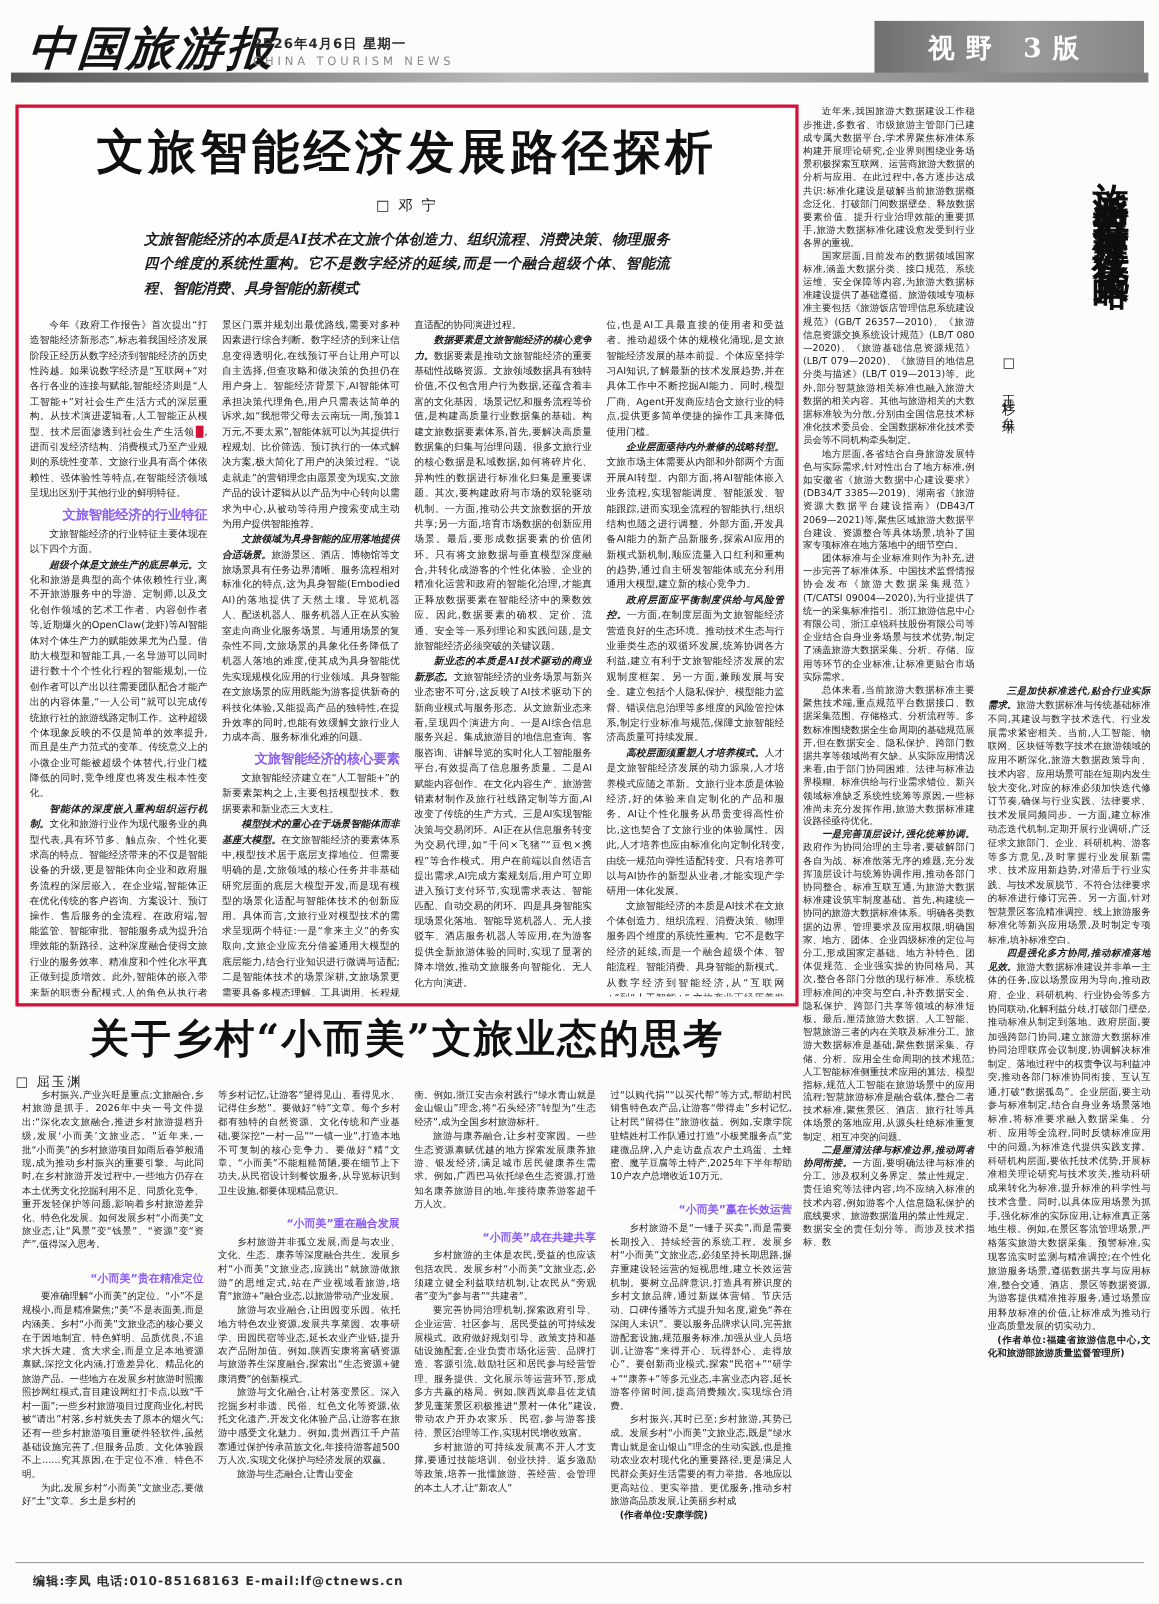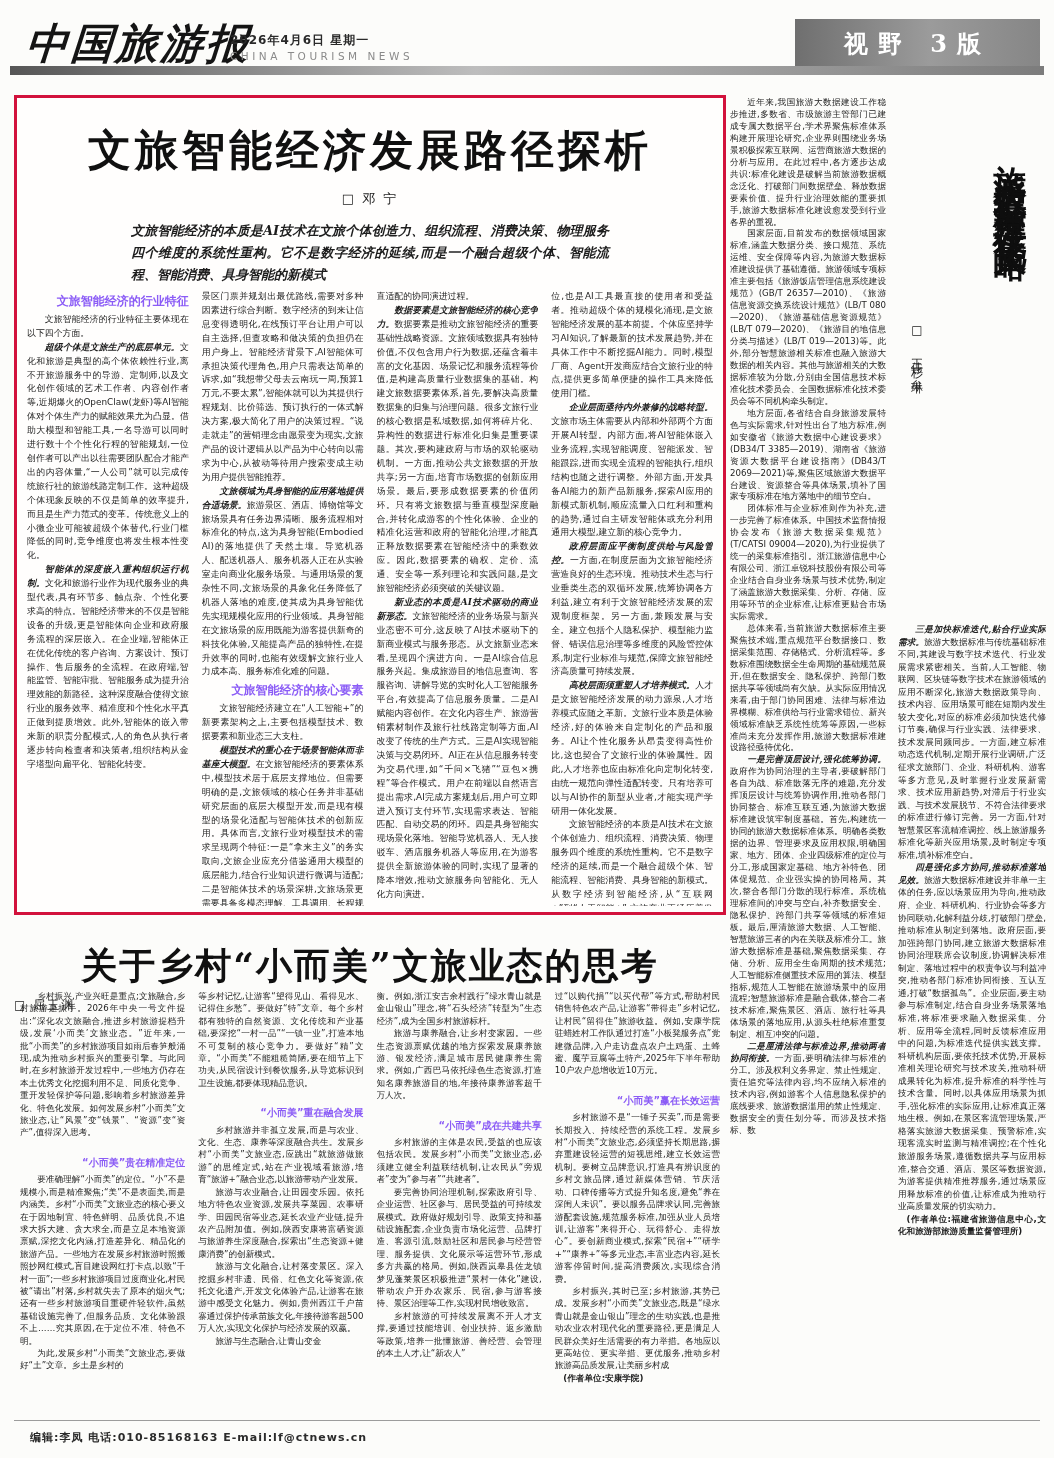--- a/index.html
+++ b/index.html
@@ -26,33 +26,33 @@
   .noindent{text-indent:0;}
   .plead{font-weight:bold;font-style:italic;font-family:"DejaVu Serif","Liberation Serif",serif;}
   .sec-h{text-align:right;text-indent:0;font-weight:bold;margin:5px 0 4px 0;color:#8b5cf6;}
   .end-line{font-weight:bold;text-indent:1em;}
   .red-block{display:inline-block;width:7px;height:11px;background:var(--red,#d2123c);
              vertical-align:middle;margin:0 1px;}
 
   
   .main-art{position:absolute;left:14px;top:95px;width:706px;height:814px;
             border:3px solid var(--red,#d2123c);background:#fffefd;}
-  .main-title{margin-top:24px;text-align:center;font-family:"DejaVu Serif","Liberation Serif",serif;
+  .main-title{margin-top:12px;text-align:center;font-family:"DejaVu Serif","Liberation Serif",serif;
               font-size:43px;font-weight:900;letter-spacing:4px;color:#101010;}
   .main-author{text-align:center;font-size:13px;margin-top:10px;letter-spacing:2px;}
   .main-lead{width:478px;margin:12px auto 0 auto;font-size:13px;line-height:22px;
              font-weight:bold;font-style:italic;font-family:"DejaVu Serif",serif;text-align:justify;}
   .main-cols{position:absolute;left:10px;right:10px;top:192px;bottom:6px;gap:13px;}
   .main-cols .col{flex:1;font-size:8.9px;line-height:13.9px;}
   .main-cols .sec-h{font-size:12px;}
 
   
   .village-art{position:absolute;left:14px;top:920px;width:712px;height:492px;}
   .vil-title{text-align:center;font-family:"DejaVu Serif","Liberation Serif",serif;
-             font-size:36px;font-weight:900;letter-spacing:2px;color:#101010;margin-top:22px;}
+             font-size:36px;font-weight:900;letter-spacing:2px;color:#101010;}
   .vil-author{font-size:12px;margin-top:6px;letter-spacing:2px;}
   .vil-cols{position:absolute;left:6px;right:6px;top:70px;bottom:0;gap:13px;}
   .vil-cols .col{flex:1;font-size:8.6px;line-height:12.4px;}
   .vil-cols .sec-h{font-size:10px;margin-top:18px;}
 
   
   .bigdata-art{position:absolute;left:728px;top:95px;width:318px;height:1317px;}
   .bd-colA{position:absolute;left:2px;top:2px;width:156px;height:1310px;
            font-size:8.6px;line-height:11.95px;text-align:justify;overflow:hidden;}
   .bd-colB{position:absolute;left:170px;top:0;width:148px;height:1312px;}
@@ -78,20 +78,21 @@
   <div class="head-eng">CHINA  TOURISM  NEWS</div>
   <div class="badge">视野 3版</div>
   <div class="head-bar"></div>
 
   <div class="main-art">
     <div class="main-title">文旅智能经济发展路径探析</div>
     <div class="main-author">□ 邓 宁</div>
     <div class="main-lead">文旅智能经济的本质是AI技术在文旅个体创造力、组织流程、消费决策、物理服务四个维度的系统性重构。它不是数字经济的延续,而是一个融合超级个体、智能流程、智能消费、具身智能的新模式</div>
     <div class="art-cols main-cols">
         <div class="col">
+          <div class="para">今年《政府工作报告》首次提出“打造智能经济新形态”,标志着我国经济发展阶段正经历从数字经济到智能经济的历史性跨越。如果说数字经济是“互联网+”对各行各业的连接与赋能,智能经济则是“人工智能+”对社会生产生活方式的深层重构。从技术演进逻辑看,人工智能正从模型、技术层面渗透到社会生产生活领<span class="red-block"></span>,进而引发经济结构、消费模式乃至产业规则的系统性变革。文旅行业具有高个体依赖性、强体验性等特点,在智能经济领域呈现出区别于其他行业的鲜明特征。</div>
           <div class="sec-h">文旅智能经济的行业特征</div>
           <div class="para">文旅智能经济的行业特征主要体现在以下四个方面。</div>
           <div class="para"><span class="plead">超级个体是文旅生产的底层单元。</span>文化和旅游是典型的高个体依赖性行业,离不开旅游服务中的导游、定制师,以及文化创作领域的艺术工作者、内容创作者等,近期爆火的OpenClaw(龙虾)等AI智能体对个体生产力的赋能效果尤为凸显。借助大模型和智能工具,一名导游可以同时进行数十个个性化行程的智能规划,一位创作者可以产出以往需要团队配合才能产出的内容体量,“一人公司”就可以完成传统旅行社的旅游线路定制工作。这种超级个体现象反映的不仅是简单的效率提升,而且是生产力范式的变革。传统意义上的小微企业可能被超级个体替代,行业门槛降低的同时,竞争维度也将发生根本性变化。</div>
           <div class="para"><span class="plead">智能体的深度嵌入重构组织运行机制。</span>文化和旅游行业作为现代服务业的典型代表,具有环节多、触点杂、个性化要求高的特点。智能经济带来的不仅是智能设备的升级,更是智能体向企业和政府服务流程的深层嵌入。在企业端,智能体正在优化传统的客户咨询、方案设计、预订操作、售后服务的全流程。在政府端,智能监管、智能审批、智能服务成为提升治理效能的新路径。这种深度融合使得文旅行业的服务效率、精准度和个性化水平真正做到提质增效。此外,智能体的嵌入带来新的职责分配模式,人的角色从执行者逐步转向检查者和决策者,组织结构从金字塔型向扁平化、智能化转变。</div>
         </div>
         <div class="col">
           <div class="para noindent">景区门票并规划出最优路线,需要对多种因素进行综合判断。数字经济的到来让信息变得透明化,在线预订平台让用户可以自主选择,但查攻略和做决策的负担仍在用户身上。智能经济背景下,AI智能体可承担决策代理角色,用户只需表达简单的诉求,如“我想带父母去云南玩一周,预算1万元,不要太累”,智能体就可以为其提供行程规划、比价筛选、预订执行的一体式解决方案,极大简化了用户的决策过程。“说走就走”的营销理念由愿景变为现实,文旅产品的设计逻辑从以产品为中心转向以需求为中心,从被动等待用户搜索变成主动为用户提供智能推荐。</div>
           <div class="para"><span class="plead">文旅领域为具身智能的应用落地提供合适场景。</span>旅游景区、酒店、博物馆等文旅场景具有任务边界清晰、服务流程相对标准化的特点,这为具身智能(Embodied AI)的落地提供了天然土壤。导览机器人、配送机器人、服务机器人正在从实验室走向商业化服务场景。与通用场景的复杂性不同,文旅场景的具象化任务降低了机器人落地的难度,使其成为具身智能优先实现规模化应用的行业领域。具身智能在文旅场景的应用既能为游客提供新奇的科技化体验,又能提高产品的独特性,在提升效率的同时,也能有效缓解文旅行业人力成本高、服务标准化难的问题。</div>
           <div class="sec-h">文旅智能经济的核心要素</div>
           <div class="para">文旅智能经济建立在“人工智能+”的新要素架构之上,主要包括模型技术、数据要素和新业态三大支柱。</div>

